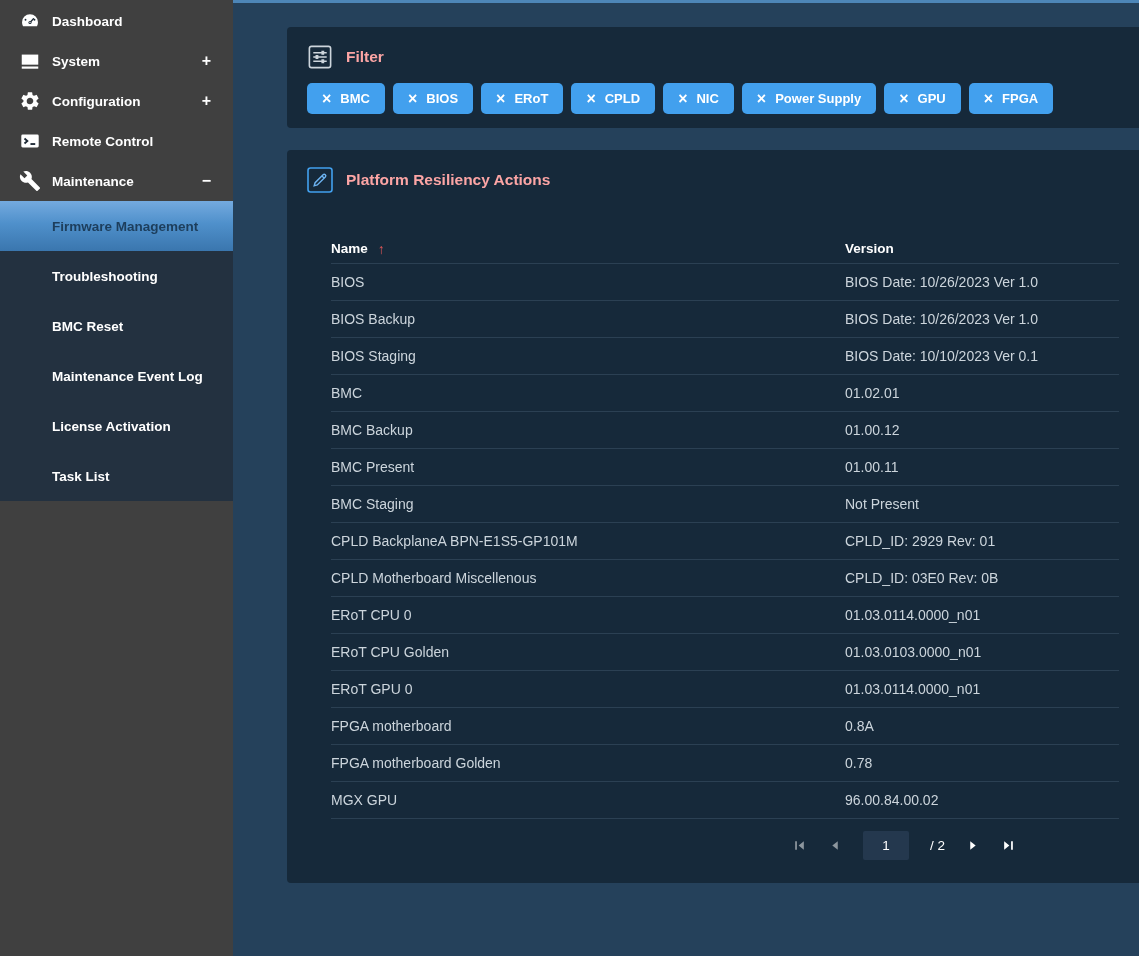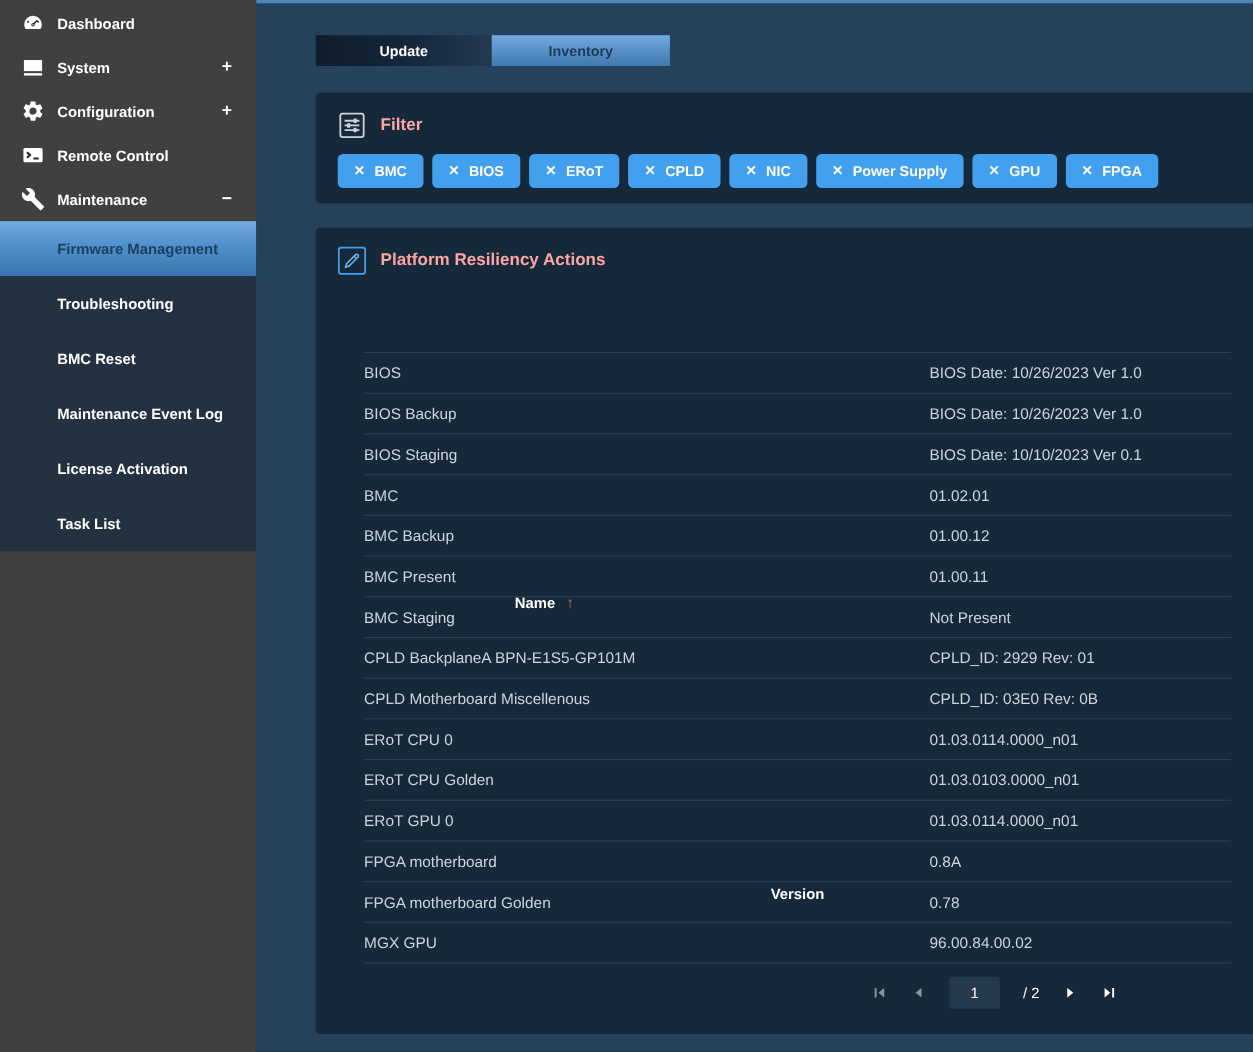--- a/index.html
+++ b/index.html
@@ -38,21 +38,21 @@
   
   .chips { display:flex; gap:8px; margin-top:12px; }
   .chip { height:31px; display:inline-flex; align-items:center; gap:9px; padding:0 15px; border-radius:5px;
           background:#42a0ee; color:#ffffff; font-size:13px; font-weight:bold; cursor:pointer; }
   .chip .x { font-size:16px; font-weight:bold; line-height:1; cursor:pointer; }
 
   
   .panel.platform { margin-top:22px; padding-bottom:16px; }
   .tbl { margin-left:24px; margin-top:40px; }
   .trow { display:flex; align-items:center; border-bottom:1px solid #2b4053; }
-  .thead { height:30px;flex-direction:column; }
+  .thead { height:30px; }
   .thead .cell { color:#ffffff; font-size:13.5px; font-weight:bold; }
   .tbody .trow { height:37px; }
   .cell { font-size:14px; color:#ccd5dc; }
   .cell.name { width:514px; flex:0 0 514px; display:flex; align-items:center; }
   .cell.version { flex:1; }
   .sort-arrow { color:#e25757; font-size:14px; font-weight:bold; margin-left:10px; }
 
   
   .pagination { margin-top:4px; height:44px; display:flex; align-items:center; justify-content:flex-end; padding-right:104px; gap:21px; }
   .pg-btn { background:none; border:none; width:14px; height:14px; display:flex; align-items:center; justify-content:center; cursor:pointer; padding:0; }
@@ -141,28 +141,20 @@
       <div class="sub-item">
         <span>Task List</span>
       </div>
     </div>
   </div>
 </div>
 
 <div class="main">
   <div class="content">
 
-    <div class="tabs">
-      <div class="tab update">
-        <span>Update</span>
-      </div>
-      <div class="tab inventory">
-        <span>Inventory</span>
-      </div>
-    </div>
 
     <div class="panel">
       <div class="panel-head">
         <span class="picon">
           <svg width="26" height="26" viewBox="0 0 24 24" fill="none" stroke="#cdd5dc" stroke-width="1.5">
             <rect x="2.2" y="2.2" width="19.6" height="19.6" rx="2"></rect>
             <path d="M5.8 8.1h12.4M5.8 12h12.4M5.8 15.9h12.4"></path>
             <path d="M14.6 6.2v3.8M9.2 10.1v3.8M14.6 14v3.8" stroke-width="2.6"></path>
           </svg>
         </span>

